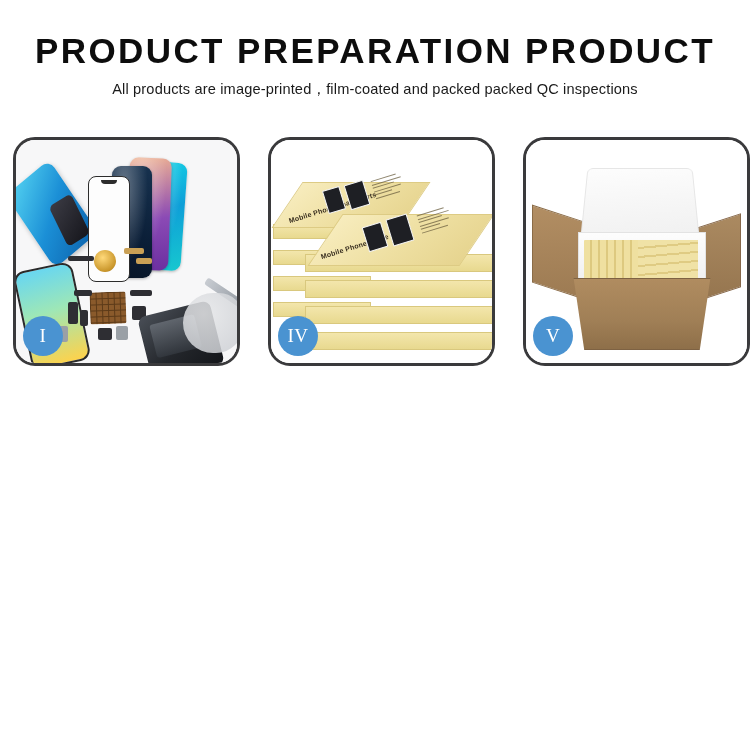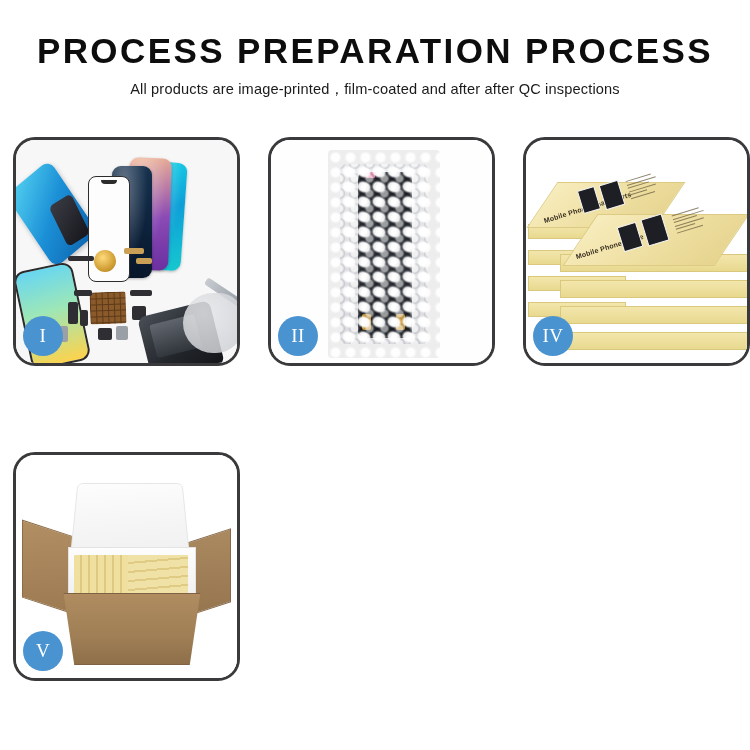--- a/index.html
+++ b/index.html
@@ -343,22 +343,22 @@
     position:absolute; left:14px; top:28px; width:196px; height:166px;
     border-radius:6px;
     background:linear-gradient(135deg, rgba(255,255,255,.20), rgba(255,255,255,0) 45%);
     pointer-events:none;
   }
 </style>
 </head>
 <body>
 
 <div class="header">
-  <h1 class="page-title">PROCESS PREPARATION PROCESS</h1>
-  <p class="page-subtitle">All products are image-printed，film-coated and after after QC inspections</p>
+  <h1 class="page-title">PRODUCT PREPARATION PRODUCT</h1>
+  <p class="page-subtitle">All products are image-printed，film-coated and packed packed QC inspections</p>
 </div>
 
 <div class="grid">
 
   <div class="panel">
     <div class="panel-stage">
       <div class="p1-bg"></div>
 
       <div class="ph-blue-peel"></div>
 
@@ -390,38 +390,20 @@
       <div class="part" style="left:116px; top:166px; width:14px; height:14px;"></div>
       <div class="part gray" style="left:42px; top:186px; width:10px; height:16px;"></div>
 
       <div class="backplate"></div>
       <div class="tweezers"></div>
       <div class="hand"></div>
     </div>
     <div class="badge">I</div>
   </div>
 
-  <div class="panel">
-    <div class="panel-stage">
-      <div class="p2-bg"></div>
-      <div class="bag">
-        <div class="bag-inner">
-          <div class="screen-part"></div>
-          <div class="flex-cable"></div>
-          <div class="pink-dot"></div>
-          <div class="gold-tab" style="left:22px; top:150px;"></div>
-          <div class="gold-tab" style="left:56px; top:150px;"></div>
-          <div class="bubbles"></div>
-          <div class="bubbles2"></div>
-        </div>
-        <div class="bubbles"></div>
-      </div>
-    </div>
-    <div class="badge">II</div>
-  </div>
 
 
   <div class="panel">
     <div class="panel-stage">
       <div class="p4-bg"></div>
       <div class="stack">
 
         <div class="sbox" style="left:0px;  top:66px;  width:96px; height:13px;"></div>
         <div class="sbox" style="left:0px;  top:92px;  width:96px; height:13px;"></div>
         <div class="sbox" style="left:0px;  top:118px; width:96px; height:13px;"></div>

